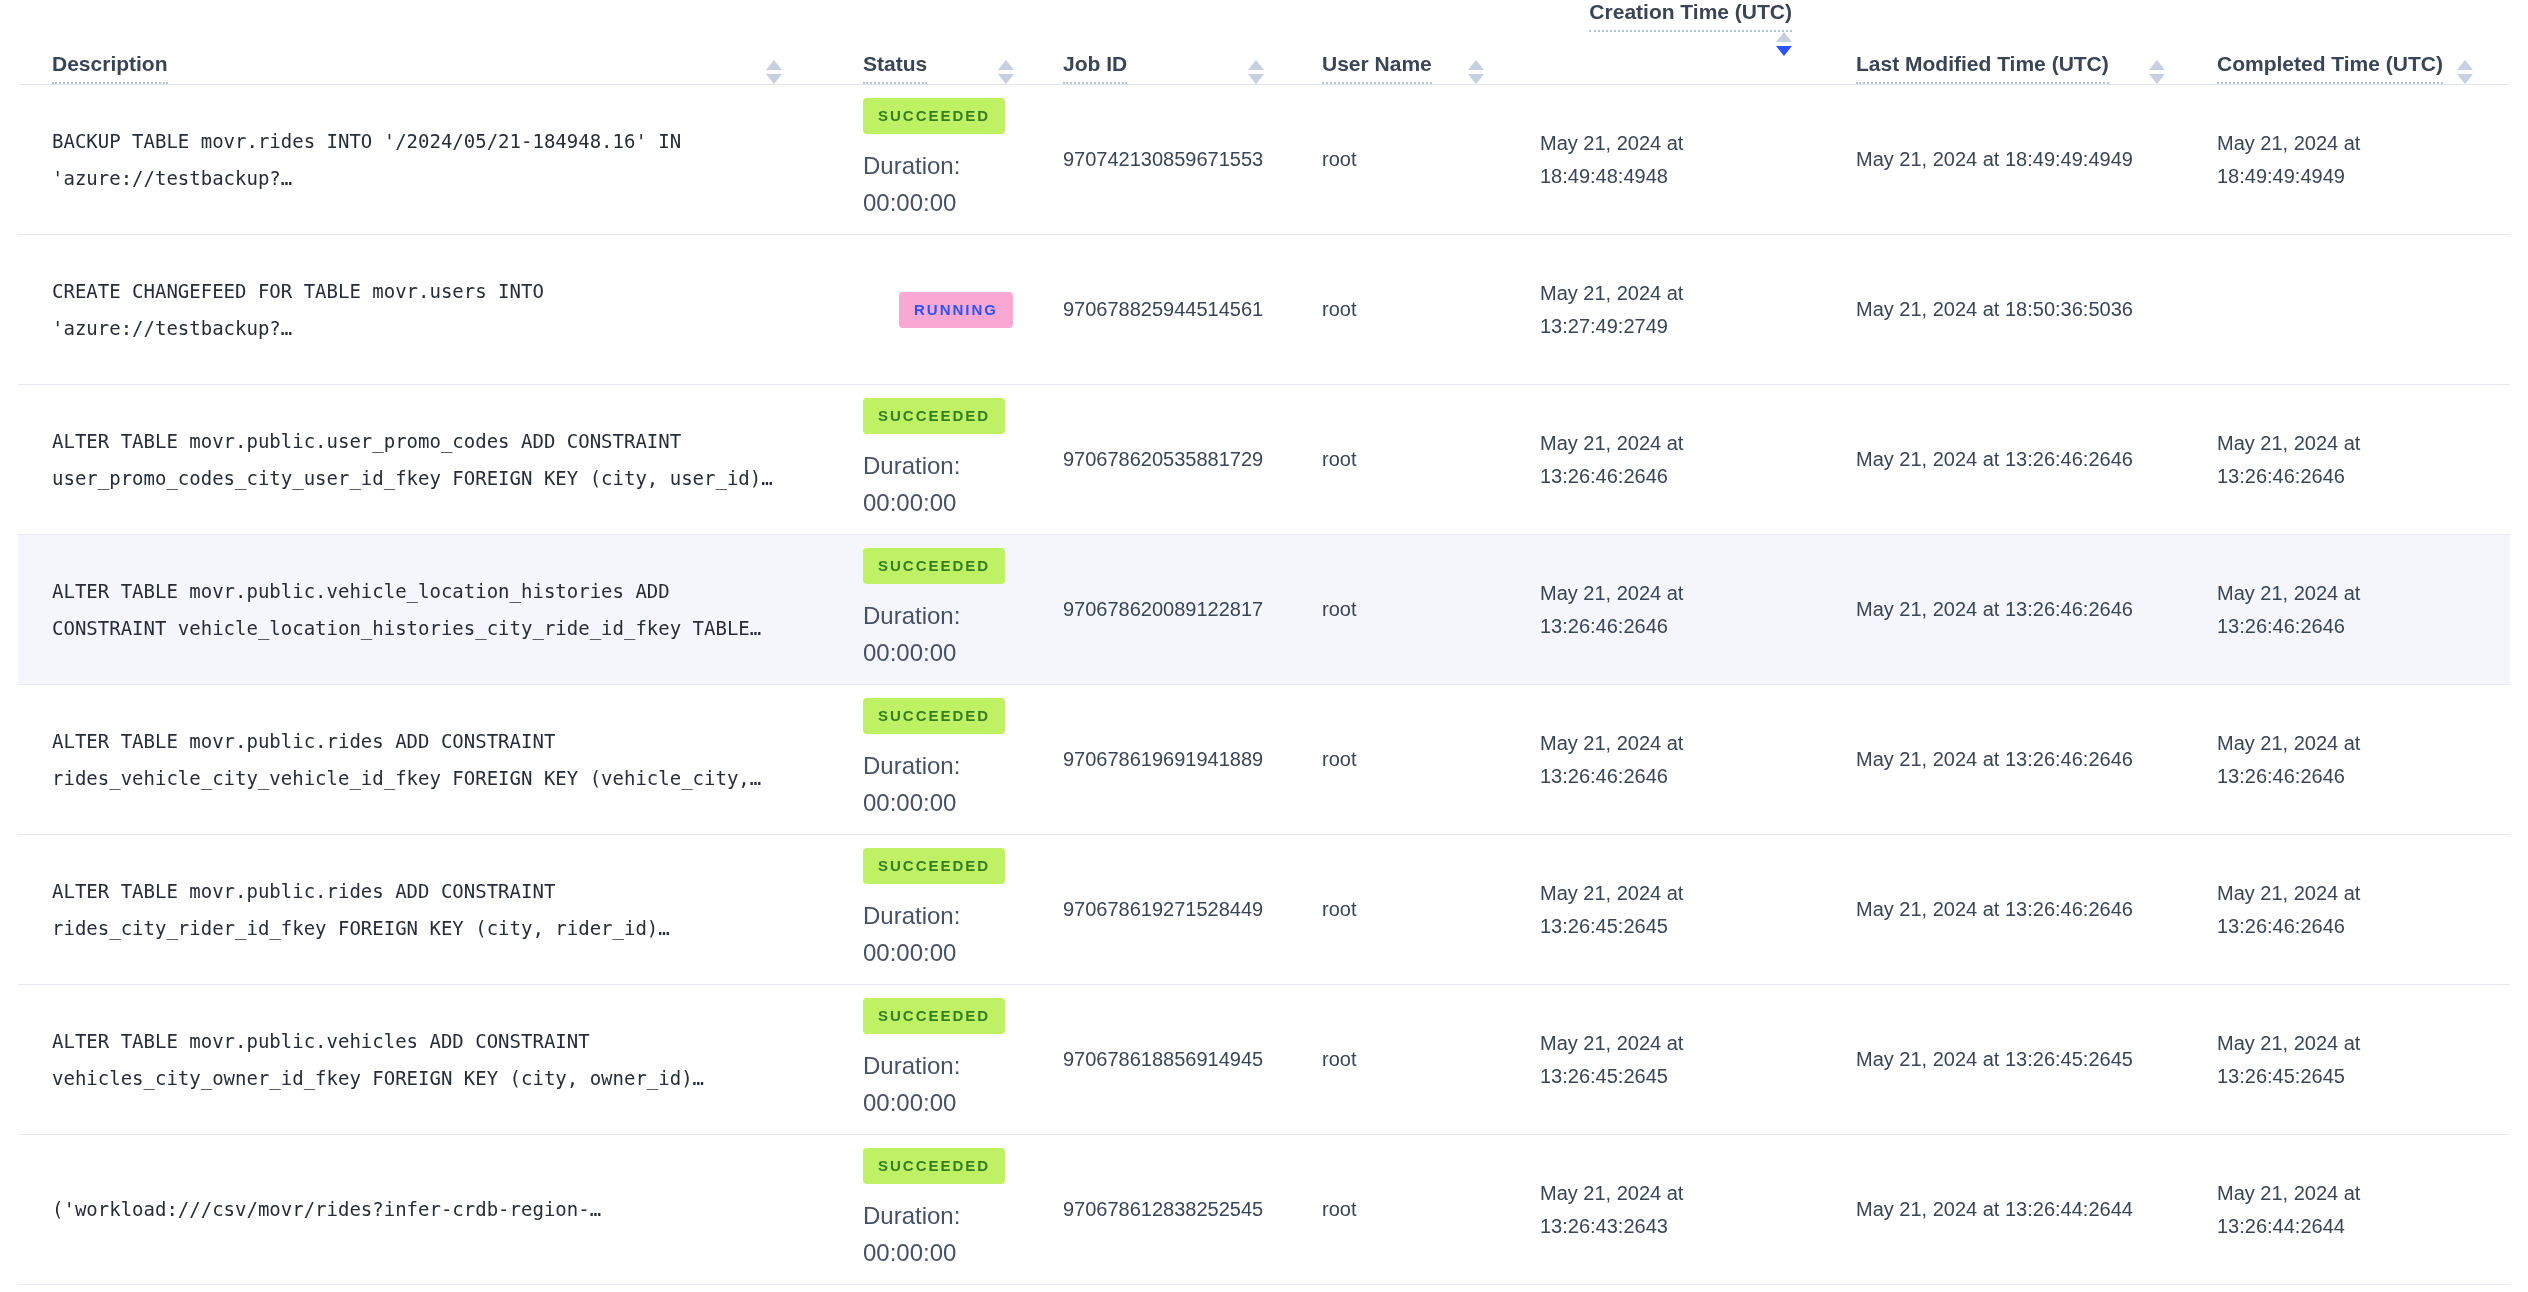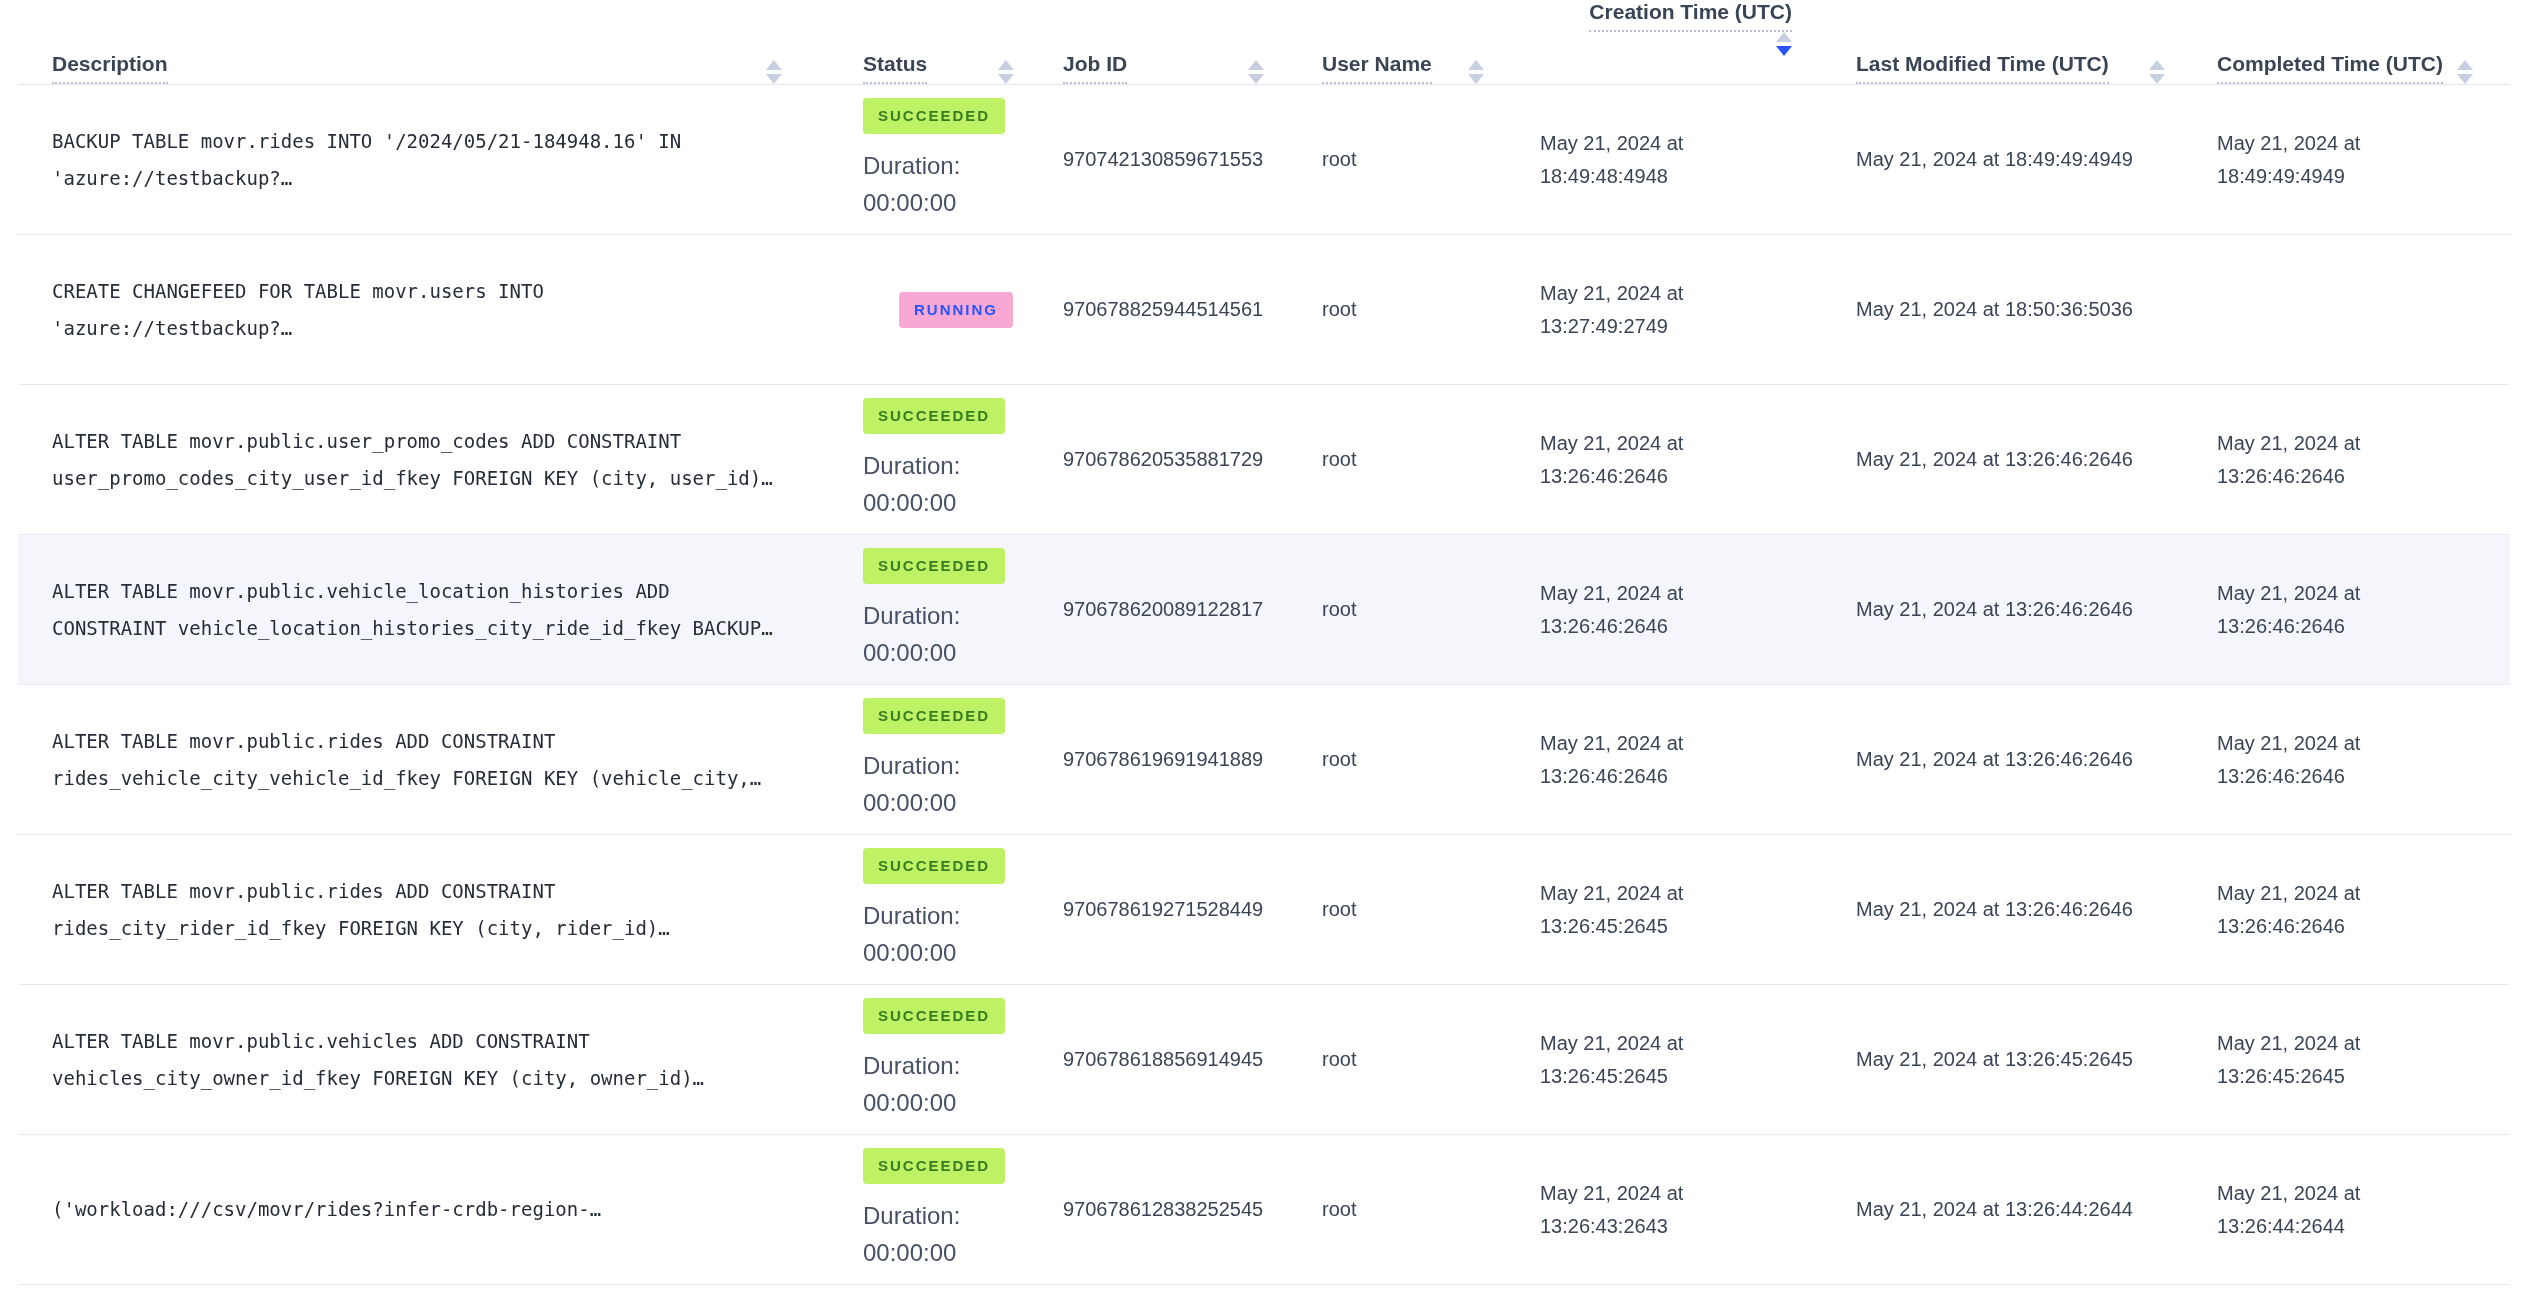--- a/index.html
+++ b/index.html
@@ -152,21 +152,21 @@
         <div>00:00:00</div>
       </div>
     </div>
     <div class="cell c3 jobid-cell">970678620535881729</div>
     <div class="cell c4 user-cell">root</div>
     <div class="cell c5">May 21, 2024 at 13:26:46:2646</div>
     <div class="cell c6">May 21, 2024 at 13:26:46:2646</div>
     <div class="cell c7">May 21, 2024 at 13:26:46:2646</div>
   </div>
       <div class="grid-row job-row highlighted">
-    <div class="cell c1 description"><div>ALTER TABLE movr.public.vehicle_location_histories ADD</div><div>CONSTRAINT vehicle_location_histories_city_ride_id_fkey BACKUP…</div></div>
+    <div class="cell c1 description"><div>ALTER TABLE movr.public.vehicle_location_histories ADD</div><div>CONSTRAINT vehicle_location_histories_city_ride_id_fkey TABLE…</div></div>
     <div class="cell c2 status-cell">
       <span class="badge succeeded">SUCCEEDED</span>
       <div class="duration-block">
         <div>Duration:</div>
         <div>00:00:00</div>
       </div>
     </div>
     <div class="cell c3 jobid-cell">970678620089122817</div>
     <div class="cell c4 user-cell">root</div>
     <div class="cell c5">May 21, 2024 at 13:26:46:2646</div>

